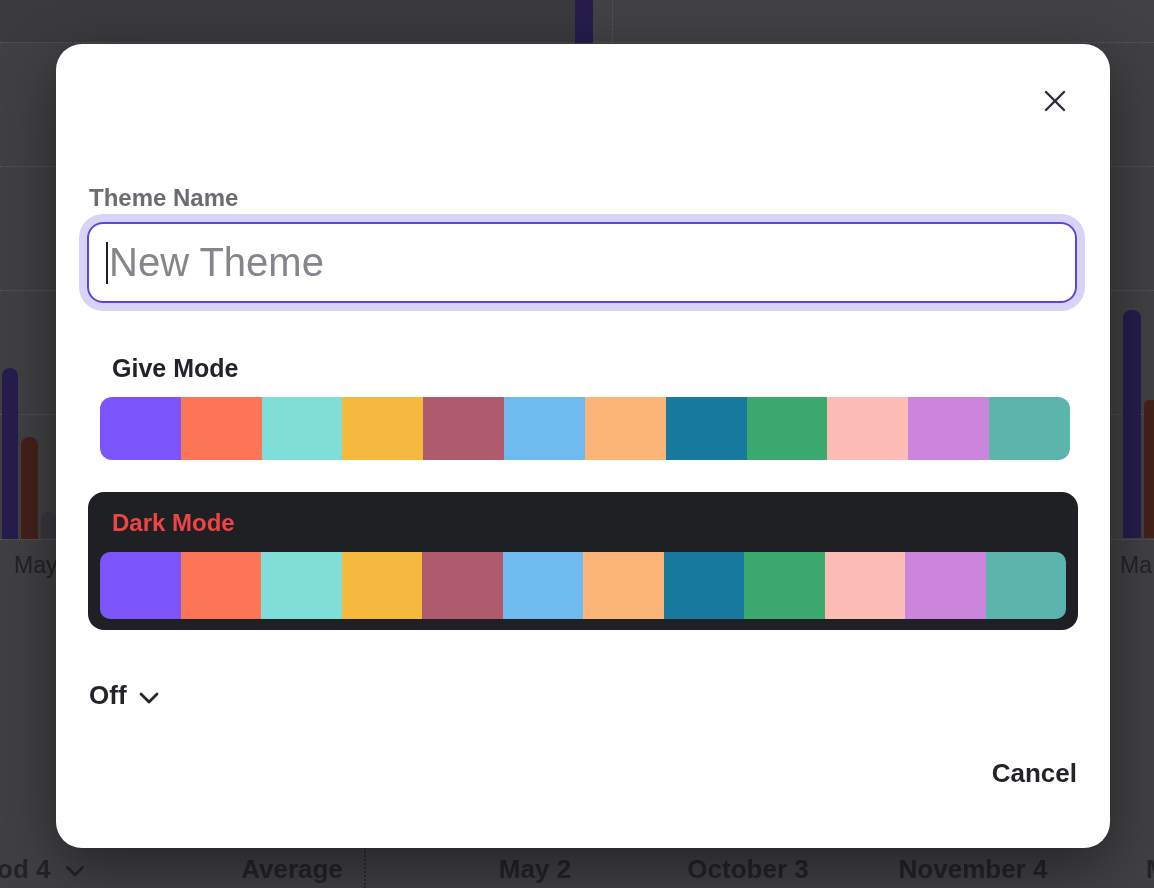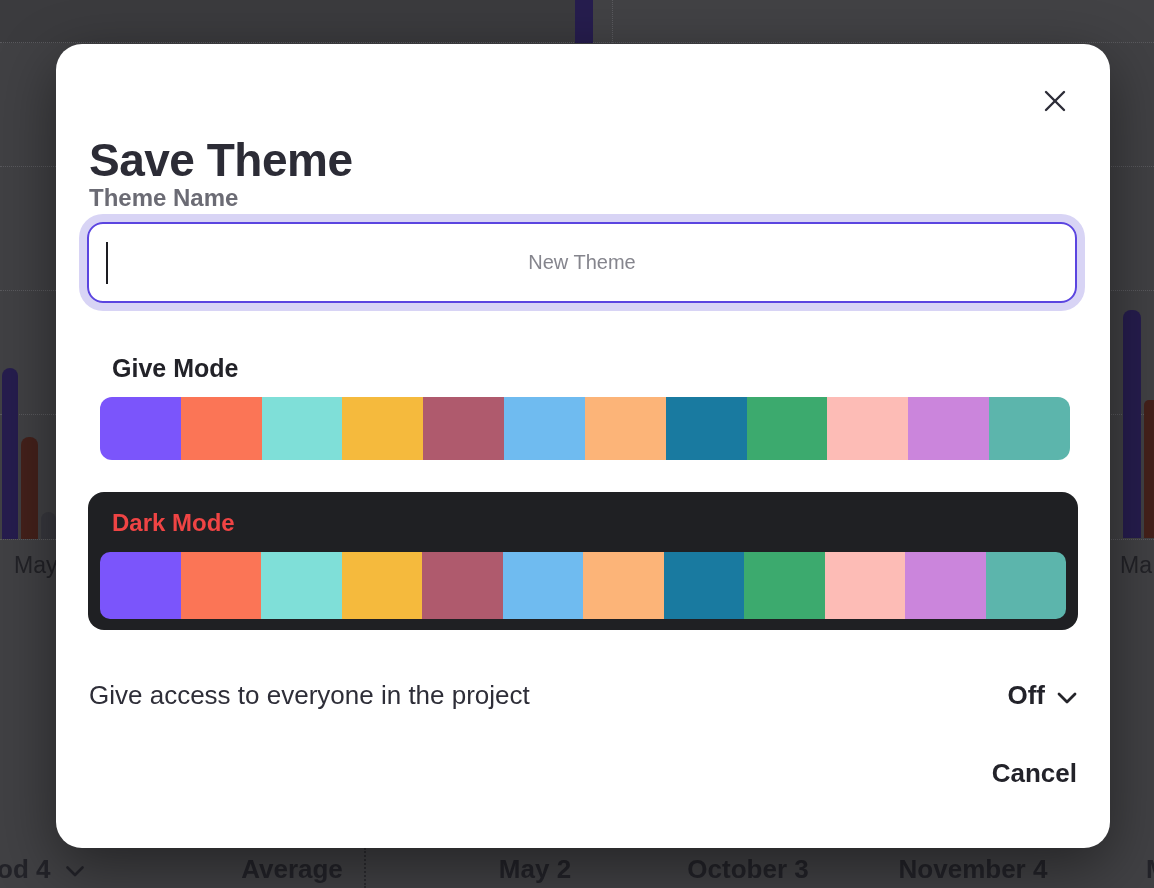--- a/index.html
+++ b/index.html
@@ -49,23 +49,22 @@
   .field-label{
     position:absolute;left:33px;top:140px;
     font-size:24px;font-weight:600;color:#6b6b74;
   }
   .input-wrap{
     position:absolute;left:31px;top:178px;width:990px;height:81px;
     border-radius:16px;box-shadow:0 0 0 8px var(--accent-glow,#d8d4f5);
   }
   .theme-input{
     width:100%;height:100%;border:2px solid var(--accent,#5b45e0);border-radius:16px;
-    padding:0 20px;font-size:20px;color:#2e2e38;background:#fff;outline:none;
-    font-family:"Liberation Sans","DejaVu Sans",sans-serif;
-    text-align:center;
+    padding:0 20px;font-size:40px;color:#2e2e38;background:#fff;outline:none;
+    font-family:"Liberation Sans","DejaVu Sans",sans-serif;
   }
   .theme-input::placeholder{color:#85858d;opacity:1;}
   .caret{position:absolute;left:19px;top:50%;transform:translateY(-50%);
     width:2px;height:42px;background:#1d1d22;}
   .section-label{
     position:absolute;font-size:25px;font-weight:700;color:#222228;
   }
   .light-label{left:56px;top:310px;}
   .palette-strip{
     position:absolute;display:flex;overflow:hidden;border-radius:12px;
@@ -138,21 +137,20 @@
   </div>
   <div class="bottom-label center" style="left:292px">Average</div>
   <div class="bb-sep"></div>
   <div class="bottom-label center" style="left:535px">May 2</div>
   <div class="bottom-label center" style="left:748px">October 3</div>
   <div class="bottom-label center" style="left:973px">November 4</div>
   <div class="bottom-label" style="left:1146px">M</div>
 
   <div class="modal">
 
-    <h1 class="modal-title">Save Theme</h1>
 
     <button class="close-btn">
       <svg width="26" height="26" viewBox="0 0 26 26">
         <line x1="4" y1="4" x2="22" y2="22" stroke="#2d2d38" stroke-width="2.4" stroke-linecap="round"></line>
         <line x1="22" y1="4" x2="4" y2="22" stroke="#2d2d38" stroke-width="2.4" stroke-linecap="round"></line>
       </svg>
     </button>
 
     <div class="field-label">Theme Name</div>
 
@@ -189,21 +187,20 @@
           <div class="swatch" style="background: rgb(252, 180, 120);"></div>
           <div class="swatch" style="background: rgb(25, 122, 160);"></div>
           <div class="swatch" style="background: rgb(60, 170, 110);"></div>
           <div class="swatch" style="background: rgb(253, 188, 182);"></div>
           <div class="swatch" style="background: rgb(203, 133, 220);"></div>
           <div class="swatch" style="background: rgb(92, 181, 172);"></div>
         </div>
     </div>
 
     <div class="access-row">
-      <span class="access-label">Give access to everyone in the project</span>
       <button class="access-select">
         <span>Off</span>
         <svg width="20" height="12" viewBox="0 0 20 12">
           <polyline points="2,2 10,10 18,2" fill="none" stroke="#24242a" stroke-width="2.8" stroke-linecap="round" stroke-linejoin="round"></polyline>
         </svg>
       </button>
     </div>
 
     <div class="actions-row">
       <button class="cancel-btn">Cancel</button>

